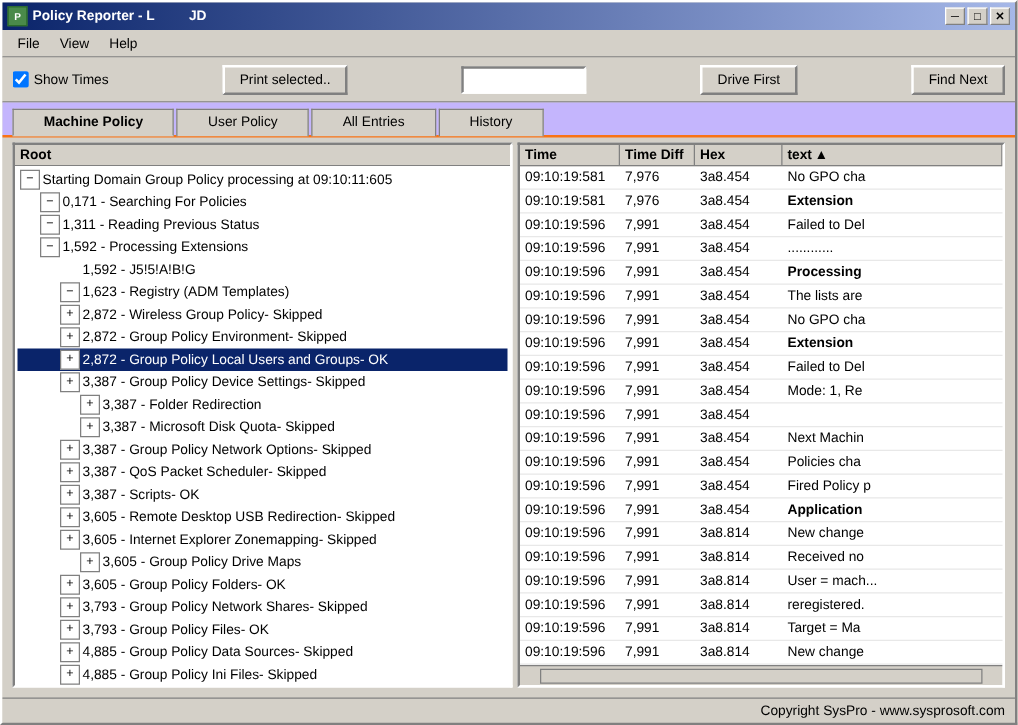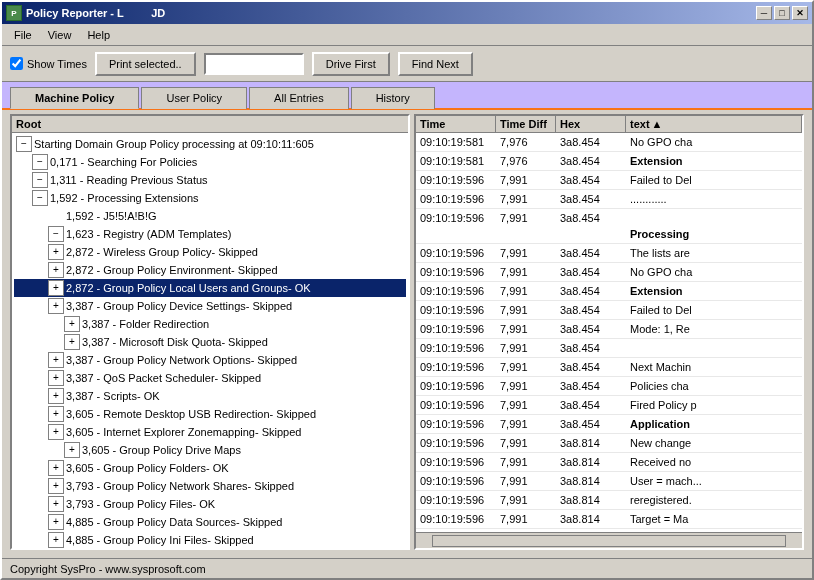--- a/index.html
+++ b/index.html
@@ -82,20 +82,21 @@
     }
     .toolbar {
       background: #d4d0c8;
       height: 36px;
       display: flex;
       align-items: center;
       padding: 4px 8px;
       gap: 8px;
       flex-shrink: 0;
       border-bottom: 1px solid #808080;
+      justify-content: space-between;
     }
     .checkbox-label {
       display: flex;
       align-items: center;
       gap: 4px;
       font-size: 11px;
     }
     .checkbox-label input[type=checkbox] {
       margin: 0;
     }
@@ -281,20 +282,21 @@
     }
     .status-bar {
       background: #d4d0c8;
       height: 20px;
       border-top: 1px solid #808080;
       display: flex;
       align-items: center;
       padding: 0 8px;
       font-size: 11px;
       flex-shrink: 0;
+      justify-content: flex-end;
     }
   </style>
 </head>
 <body>
 
 <div class="window">
 
   <div class="title-bar">
     <div class="title-bar-icon">P</div>
     <span class="title-bar-text">
@@ -531,21 +533,21 @@
           <div class="table-row">
             <div class="td col-time">09:10:19:596</div>
             <div class="td col-timediff">7,991</div>
             <div class="td col-hex">3a8.454</div>
             <div class="td col-text">............</div>
           </div>
           <div class="table-row">
             <div class="td col-time">09:10:19:596</div>
             <div class="td col-timediff">7,991</div>
             <div class="td col-hex">3a8.454</div>
-            <div class="td col-text" style="font-weight: bold; margin-top: 16px;">Processing</div>
+            <div class="td col-text" style="font-weight: bold;">Processing</div>
           </div>
           <div class="table-row">
             <div class="td col-time">09:10:19:596</div>
             <div class="td col-timediff">7,991</div>
             <div class="td col-hex">3a8.454</div>
             <div class="td col-text">The lists are</div>
           </div>
           <div class="table-row">
             <div class="td col-time">09:10:19:596</div>
             <div class="td col-timediff">7,991</div>

